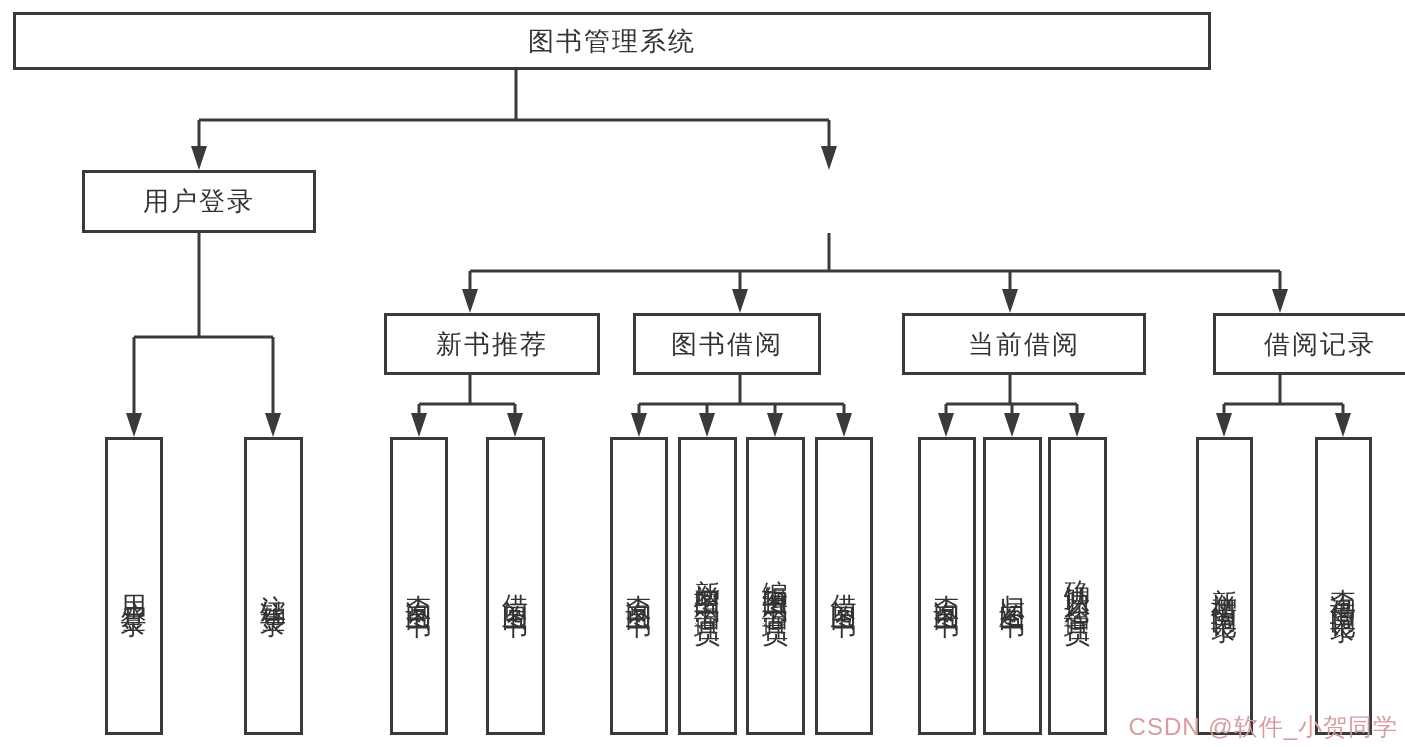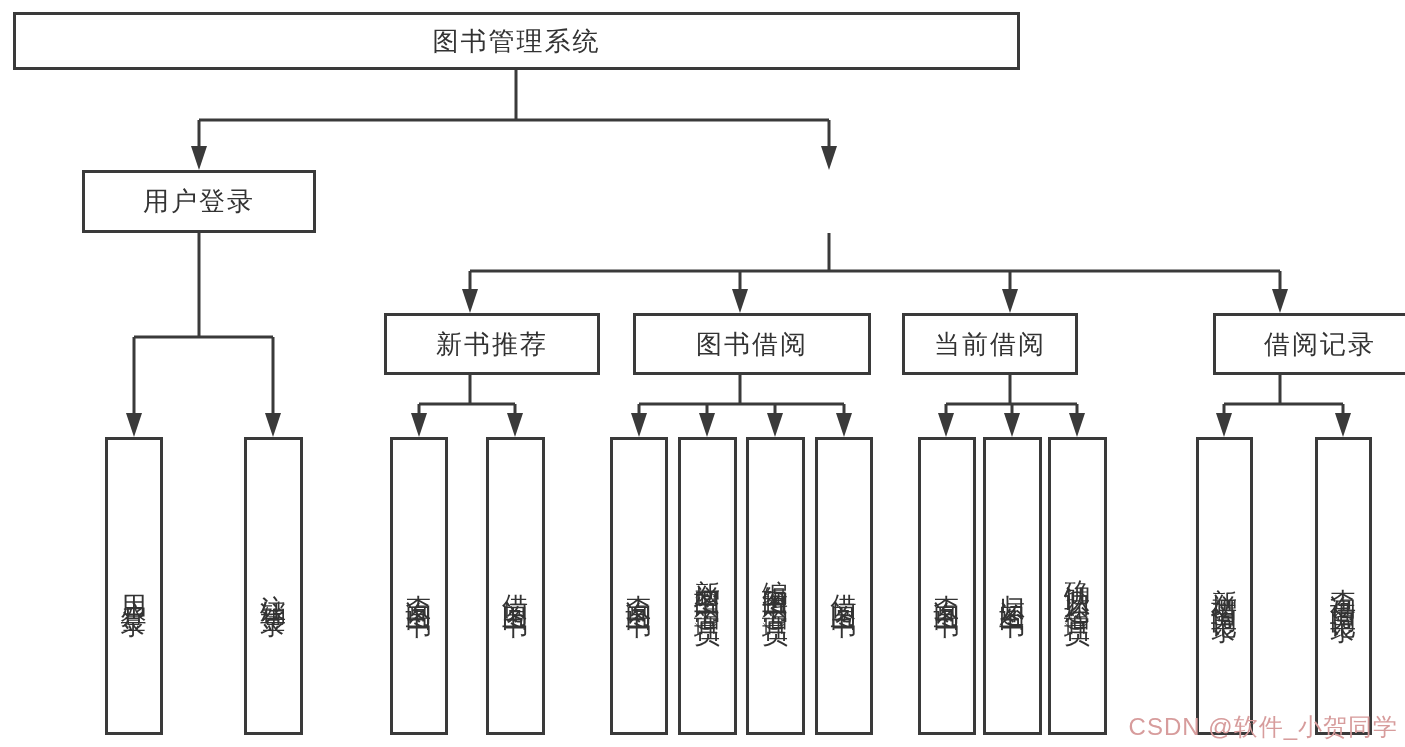--- a/index.html
+++ b/index.html
@@ -94,35 +94,35 @@
       <polygon points="767,413 783,413 775,437"></polygon>
       <polygon points="836,413 852,413 844,437"></polygon>
       <polygon points="938,413 954,413 946,437"></polygon>
       <polygon points="1004,413 1020,413 1012,437"></polygon>
       <polygon points="1069,413 1085,413 1077,437"></polygon>
       <polygon points="1216,413 1232,413 1224,437"></polygon>
       <polygon points="1335,413 1351,413 1343,437"></polygon>
     </g>
   </svg>
 
-  <div class="node" style="left:13px; top:12px; width:1007px; height:58px;">
+  <div class="node" style="left:13px; top:12px; width:1198px; height:58px;">
     <span>图书管理系统</span>
   </div>
 
   <div class="node" style="left:82px; top:170px; width:234px; height:63px;">
     <span>用户登录</span>
   </div>
 
   <div class="node" style="left:384px; top:313px; width:216px; height:62px;">
     <span>新书推荐</span>
   </div>
-  <div class="node" style="left:633px; top:313px; width:238px; height:62px;">
+  <div class="node" style="left:633px; top:313px; width:188px; height:62px;">
     <span>图书借阅</span>
   </div>
-  <div class="node" style="left:902px; top:313px; width:176px; height:62px;">
+  <div class="node" style="left:902px; top:313px; width:244px; height:62px;">
     <span>当前借阅</span>
   </div>
   <div class="node" style="left:1173px; top:313px; width:214px; height:62px;margin-left:40px;">
     <span>借阅记录</span>
   </div>
 
   <div class="node" style="left:105px; top:437px; width:58px; height:298px;">
     <span class="vtext">用户登录</span>
   </div>
   <div class="node" style="left:244px; top:437px; width:59px; height:298px;">

